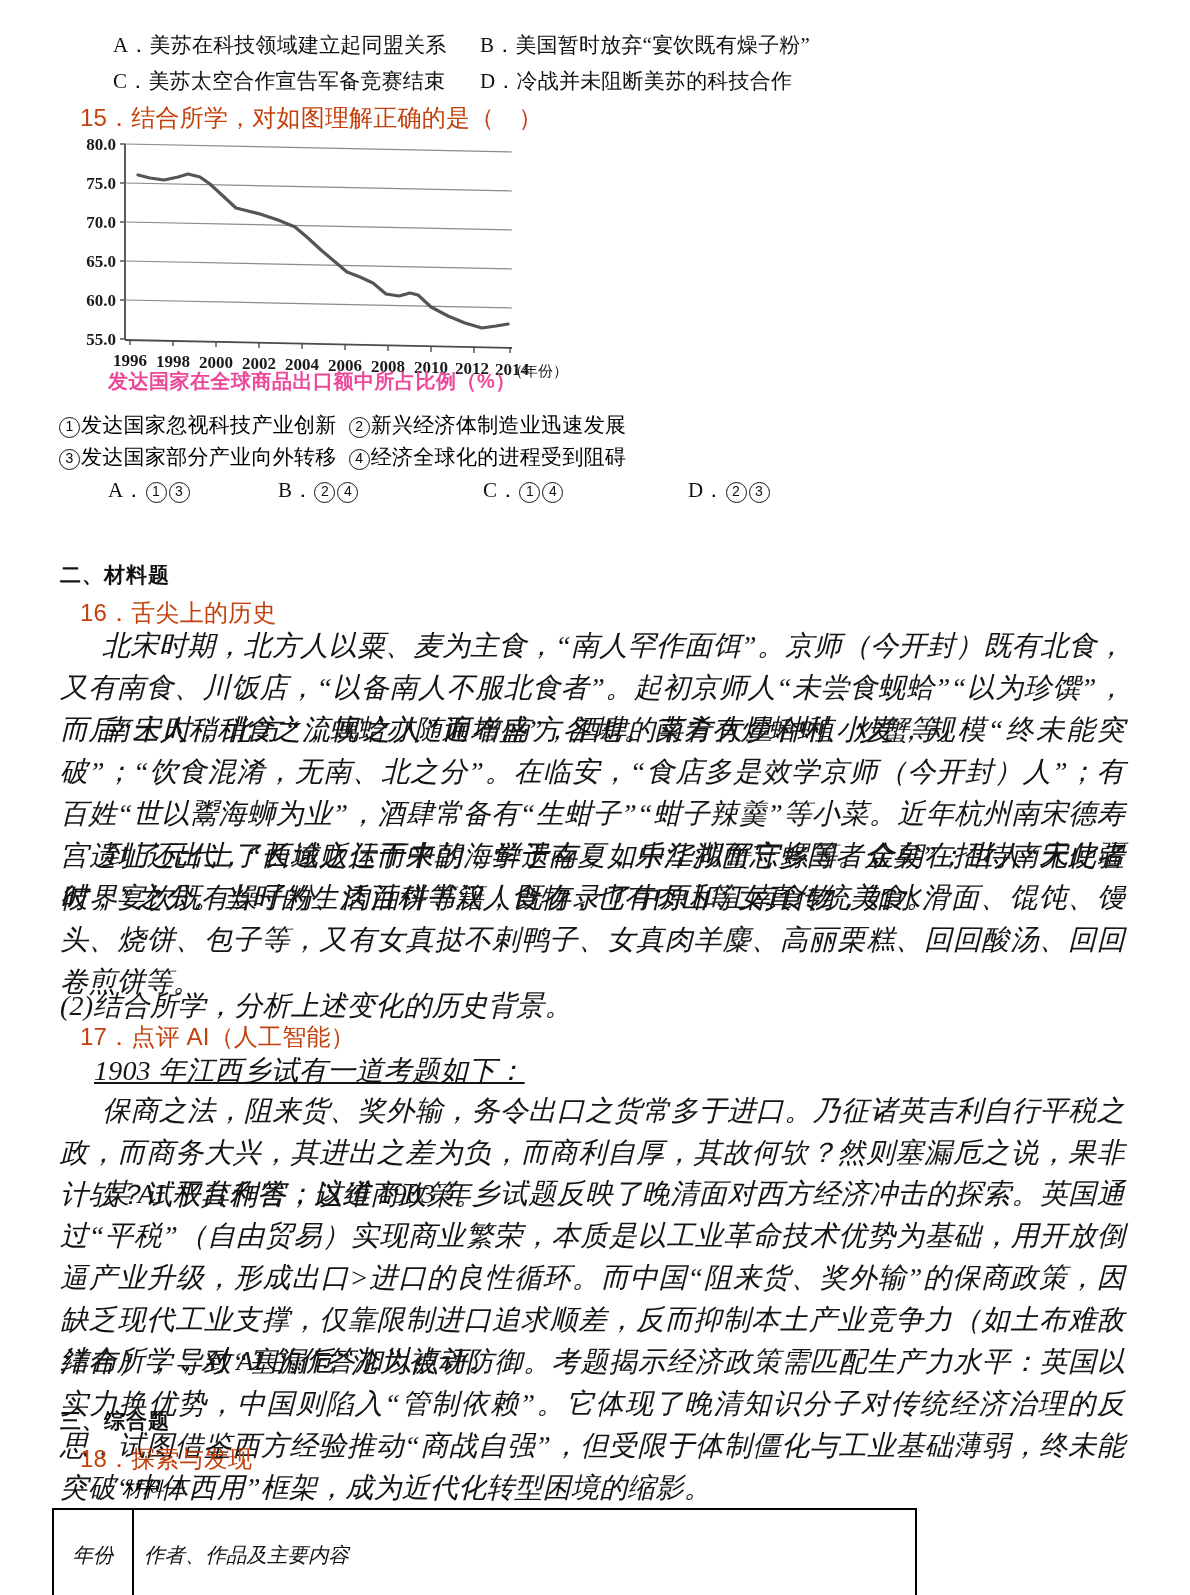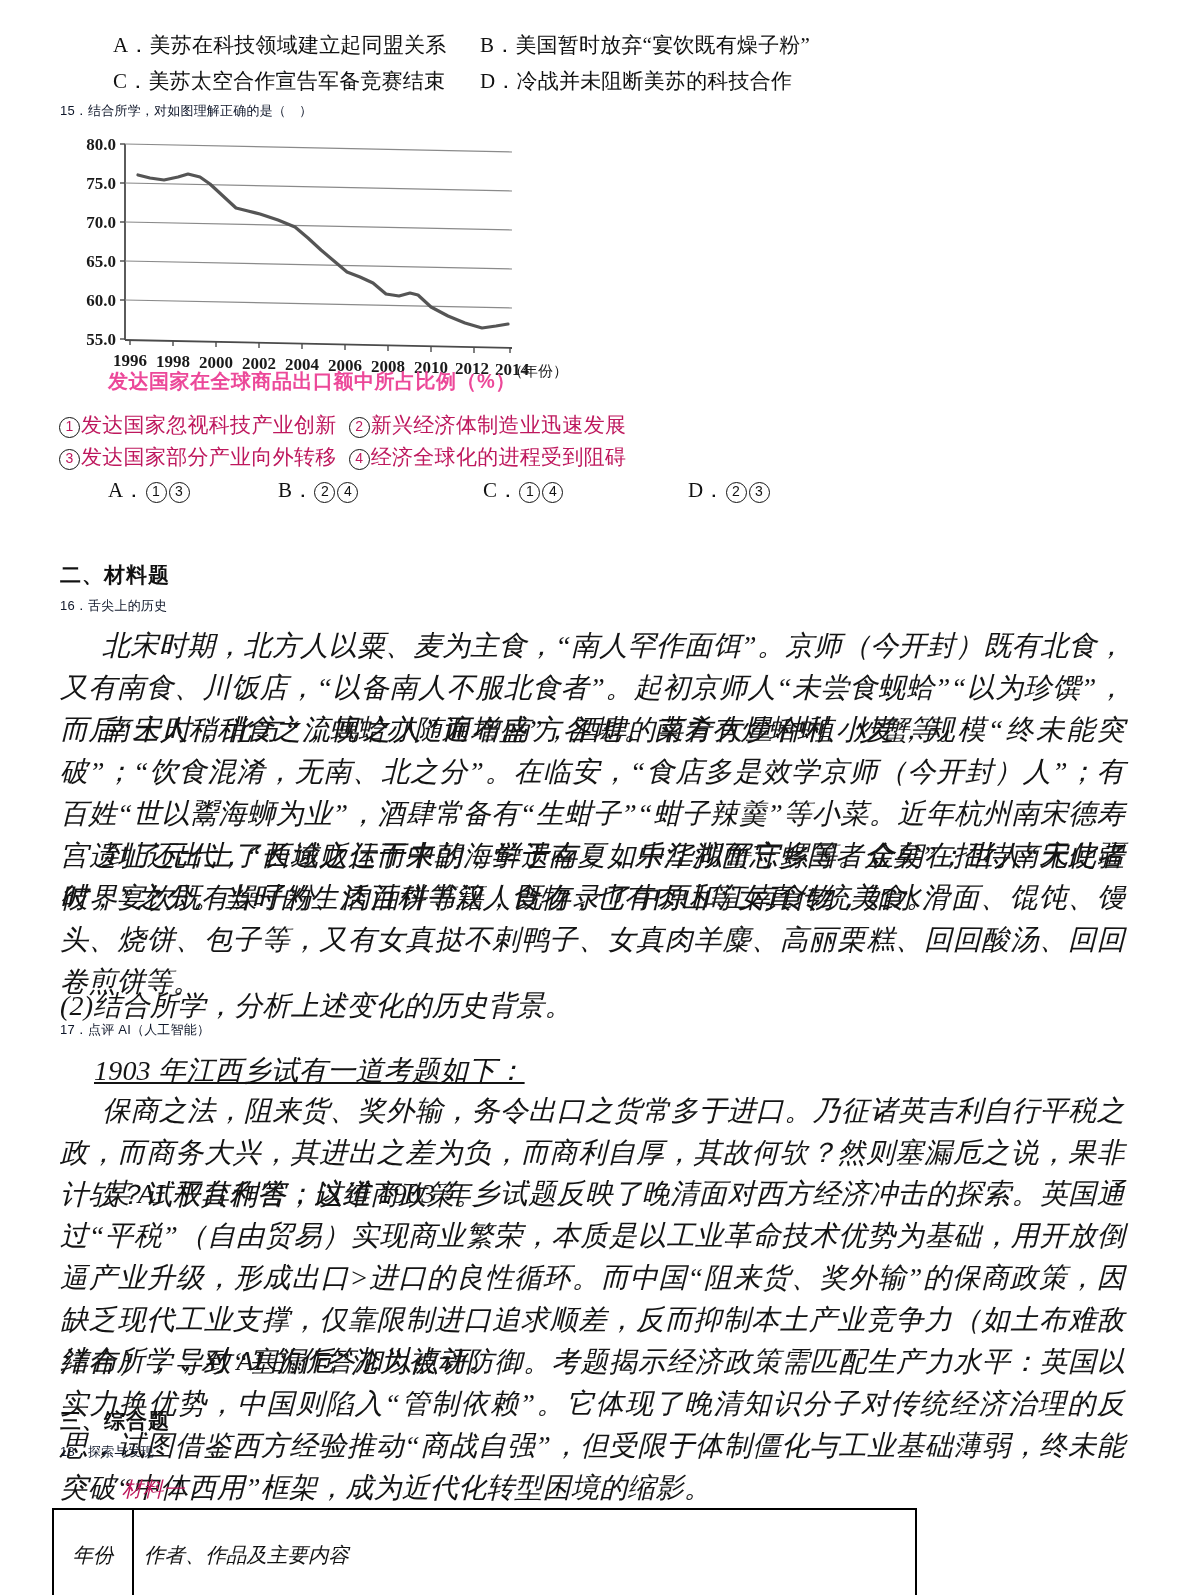--- a/index.html
+++ b/index.html
@@ -29,26 +29,27 @@
     white-space: nowrap;
     font-size: 21px;
     line-height: 1.25;
     letter-spacing: 0.2px;
   }
   .body-cn {
     font-family: "Liberation Serif", "DejaVu Serif", serif;
     font-style: italic;
     font-size: 20.5px;
     letter-spacing: 0.3px;
-    color: #be185d;
+    color: #000000;
   }
   .q-head {
     font-family: "Liberation Sans", "DejaVu Sans", sans-serif;
-    font-size: 13px;
-    color: #0f172a;
+    font-size: 24px;
+    color: #c2410c;
+    margin-left: 20px;
   }
   .sec-head {
     font-family: "Liberation Sans", "DejaVu Sans", sans-serif;
     font-weight: bold;
     font-size: 21px;
     letter-spacing: 1px;
   }
   .opt {
     font-family: "Liberation Serif", "DejaVu Serif", serif;
     font-size: 21px;

